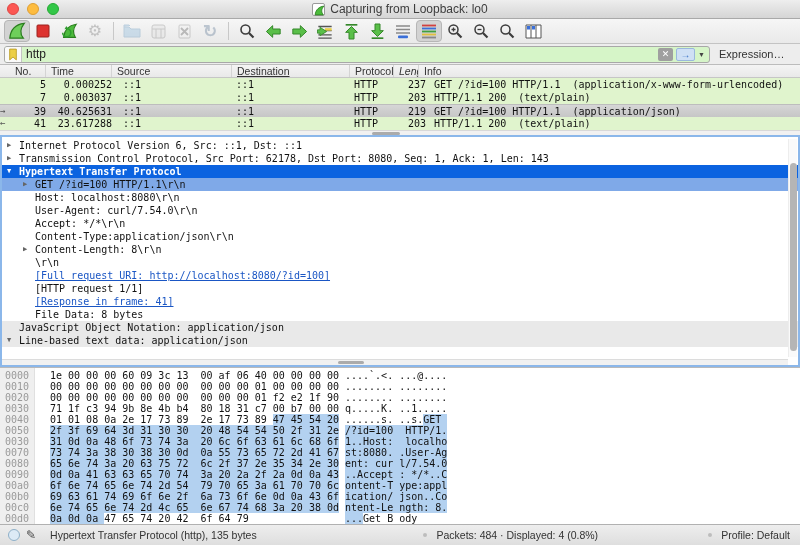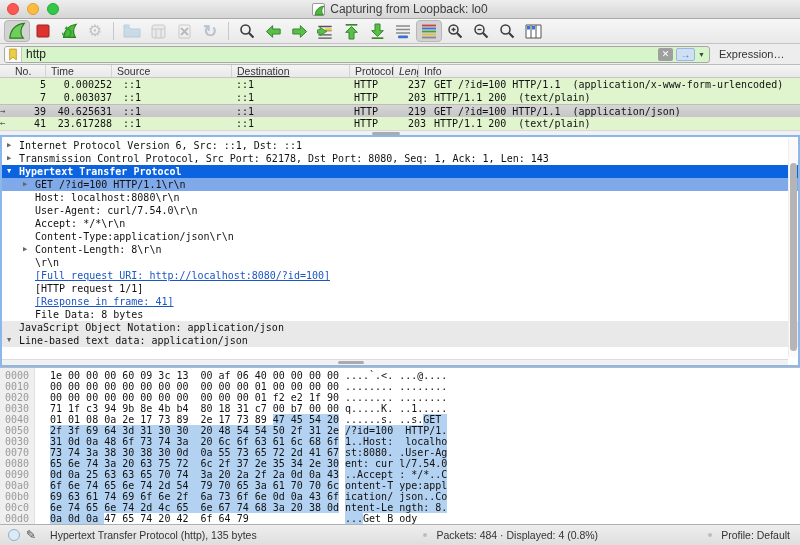--- a/index.html
+++ b/index.html
@@ -314,21 +314,21 @@
     <div id="hexrows" style="position:relative;">
         <div class="hrow"><span class="off">0000</span><span class="hx"><span>1e 00 00 00 60 09 3c 13  00 af 06 40 00 00 00 00</span><span class="hl"></span><span></span></span><span class="asc"><span>....`.&lt;. ...@....</span><span class="hl"></span><span></span></span></div>
         <div class="hrow"><span class="off">0010</span><span class="hx"><span>00 00 00 00 00 00 00 00  00 00 00 01 00 00 00 00</span><span class="hl"></span><span></span></span><span class="asc"><span>........ ........</span><span class="hl"></span><span></span></span></div>
         <div class="hrow"><span class="off">0020</span><span class="hx"><span>00 00 00 00 00 00 00 00  00 00 00 01 f2 e2 1f 90</span><span class="hl"></span><span></span></span><span class="asc"><span>........ ........</span><span class="hl"></span><span></span></span></div>
         <div class="hrow"><span class="off">0030</span><span class="hx"><span>71 1f c3 94 9b 8e 4b b4  80 18 31 c7 00 b7 00 00</span><span class="hl"></span><span></span></span><span class="asc"><span>q.....K. ..1.....</span><span class="hl"></span><span></span></span></div>
         <div class="hrow"><span class="off">0040</span><span class="hx"><span>01 01 08 0a 2e 17 73 89  2e 17 73 89 </span><span class="hl">47 45 54 20</span><span></span></span><span class="asc"><span>......s. ..s.</span><span class="hl">GET </span><span></span></span></div>
         <div class="hrow"><span class="off">0050</span><span class="hx"><span></span><span class="hl">2f 3f 69 64 3d 31 30 30  20 48 54 54 50 2f 31 2e</span><span></span></span><span class="asc"><span></span><span class="hl">/?id=100  HTTP/1.</span><span></span></span></div>
         <div class="hrow"><span class="off">0030</span><span class="hx"><span></span><span class="hl">31 0d 0a 48 6f 73 74 3a  20 6c 6f 63 61 6c 68 6f</span><span></span></span><span class="asc"><span></span><span class="hl">1..Host:  localho</span><span></span></span></div>
         <div class="hrow"><span class="off">0070</span><span class="hx"><span></span><span class="hl">73 74 3a 38 30 38 30 0d  0a 55 73 65 72 2d 41 67</span><span></span></span><span class="asc"><span></span><span class="hl">st:8080. .User-Ag</span><span></span></span></div>
         <div class="hrow"><span class="off">0080</span><span class="hx"><span></span><span class="hl">65 6e 74 3a 20 63 75 72  6c 2f 37 2e 35 34 2e 30</span><span></span></span><span class="asc"><span></span><span class="hl">ent: cur l/7.54.0</span><span></span></span></div>
-        <div class="hrow"><span class="off">0090</span><span class="hx"><span></span><span class="hl">0d 0a 25 63 63 65 70 74  3a 20 2a 2f 2a 0d 0a 43</span><span></span></span><span class="asc"><span></span><span class="hl">..Accept : */*..C</span><span></span></span></div>
+        <div class="hrow"><span class="off">0090</span><span class="hx"><span></span><span class="hl">0d 0a 41 63 63 65 70 74  3a 20 2a 2f 2a 0d 0a 43</span><span></span></span><span class="asc"><span></span><span class="hl">..Accept : */*..C</span><span></span></span></div>
         <div class="hrow"><span class="off">00a0</span><span class="hx"><span></span><span class="hl">6f 6e 74 65 6e 74 2d 54  79 70 65 3a 61 70 70 6c</span><span></span></span><span class="asc"><span></span><span class="hl">ontent-T ype:appl</span><span></span></span></div>
         <div class="hrow"><span class="off">00b0</span><span class="hx"><span></span><span class="hl">69 63 61 74 69 6f 6e 2f  6a 73 6f 6e 0d 0a 43 6f</span><span></span></span><span class="asc"><span></span><span class="hl">ication/ json..Co</span><span></span></span></div>
         <div class="hrow"><span class="off">00c0</span><span class="hx"><span></span><span class="hl">6e 74 65 6e 74 2d 4c 65  6e 67 74 68 3a 20 38 0d</span><span></span></span><span class="asc"><span></span><span class="hl">ntent-Le ngth: 8.</span><span></span></span></div>
         <div class="hrow"><span class="off">00d0</span><span class="hx"><span></span><span class="hl">0a 0d 0a </span><span>47 65 74 20 42  6f 64 79</span></span><span class="asc"><span></span><span class="hl">...</span><span>Get B ody</span></span></div>
       </div>
   </div>
 
   <div class="statusbar">
     <div class="expert"></div>
     <span class="pencil">✎</span>

